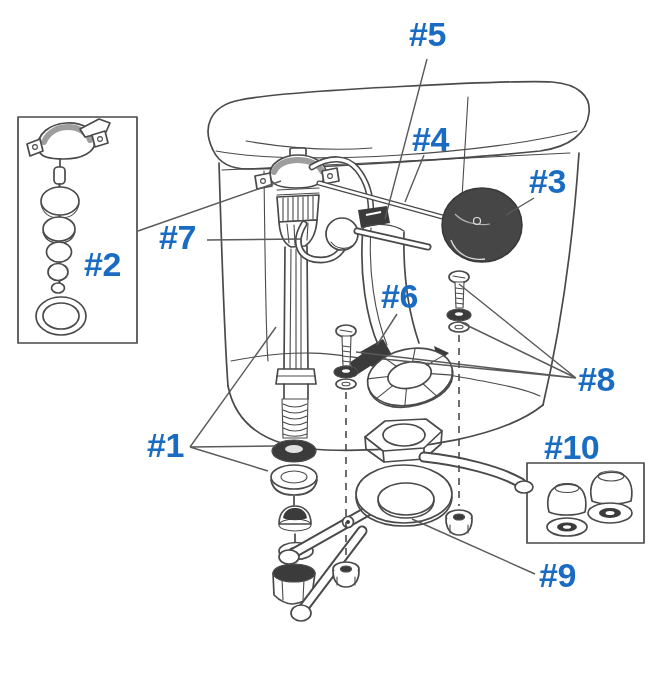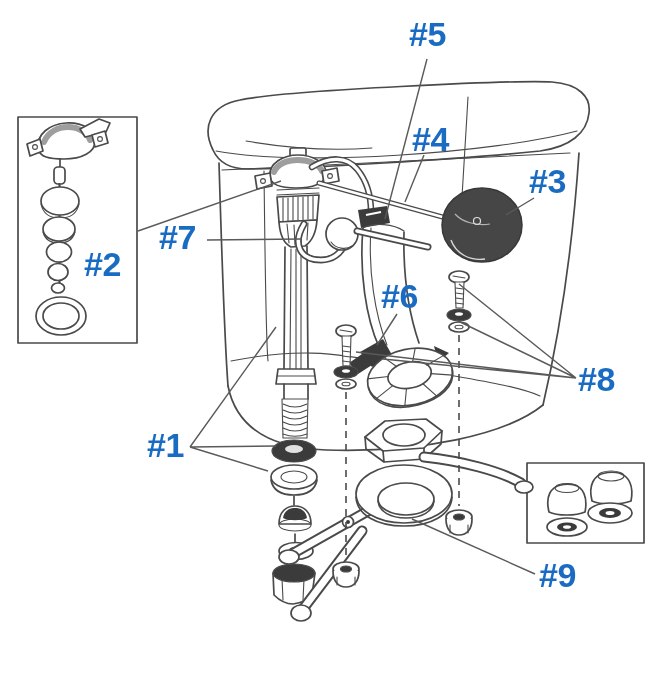--- a/index.html
+++ b/index.html
@@ -244,14 +244,15 @@
 
 <div class="callout" style="left:147px;top:428px">#1</div>
 <div class="callout" style="left:84px;top:247px">#2</div>
 <div class="callout" style="left:529px;top:164px">#3</div>
 <div class="callout" style="left:412px;top:122px">#4</div>
 <div class="callout" style="left:409px;top:17px">#5</div>
 <div class="callout" style="left:381px;top:279px">#6</div>
 <div class="callout" style="left:159px;top:220px">#7</div>
 <div class="callout" style="left:578px;top:362px">#8</div>
 <div class="callout" style="left:539px;top:558px">#9</div>
+<div class="callout" style="left:544px;top:430px">#10</div>
 
 </div>
 
 </body></html>

